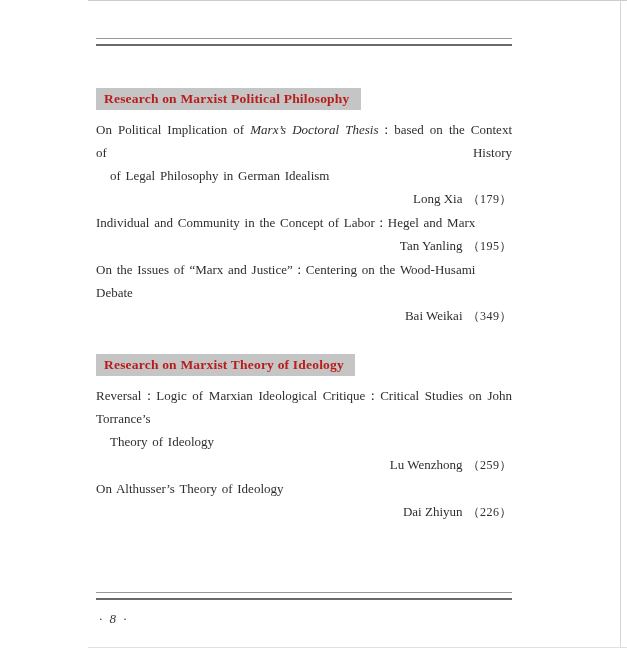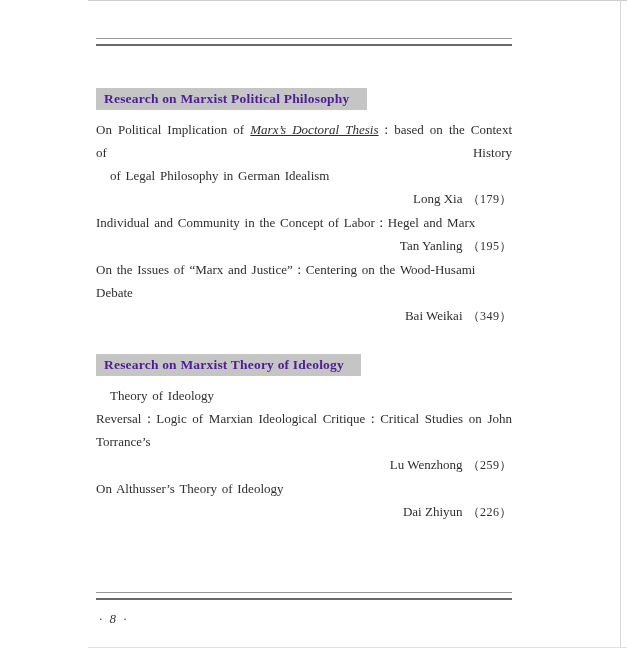--- a/index.html
+++ b/index.html
@@ -23,37 +23,37 @@
   }
   .rule-top{top:38px;}
   .rule-bottom{top:592px;}
 
   .content{position:absolute;top:88px;left:96px;width:416px;}
 
   .section + .section{margin-top:26px;}
   .heading{
     display:inline-block;
     background:var(--header-bg,#c5c5c5);
-    color:#4c1d95;
+    color:#b91c1c;
     font-weight:bold;
     font-size:13.5px;
     line-height:16px;
-    padding:3px 17px 3px 8px;
+    padding:3px 11px 3px 8px;
     margin:0 0 8px 0;
     letter-spacing:0.2px;
   }
   .entry{font-size:13px;}
   .tline{
     line-height:23px;
     word-spacing:1.5px;
     white-space:normal;
   }
   .tline.indent{padding-left:14px;}
   .tline.justify{text-align:justify;text-align-last:justify;}
-  .tline .it{font-style:italic;text-decoration:underline;}
+  .tline .it{font-style:italic;}
   .aline{
     line-height:23px;
     text-align:right;
   }
   .author{font-size:13px;}
   .pageno{font-size:12px;margin-left:5px;letter-spacing:0.5px;}
 
   .page-number{
     position:absolute;top:611px;left:99px;
     font-size:13px;font-style:italic;
@@ -77,22 +77,22 @@
           <div class="tline indent"><span>of Legal Philosophy in German Idealism</span></div>
           <div class="aline"><span class="author">Long Xia</span><span class="pageno">（179）</span></div>
         </div><div class="entry">
           <div class="tline"><span>Individual and Community in the Concept of Labor：Hegel and Marx</span></div>
           <div class="aline"><span class="author">Tan Yanling</span><span class="pageno">（195）</span></div>
         </div><div class="entry">
           <div class="tline"><span>On the Issues of “Marx and Justice”：Centering on the Wood-Husami Debate</span></div>
           <div class="aline"><span class="author">Bai Weikai</span><span class="pageno">（349）</span></div>
         </div></div>
       <div class="section"><div class="heading">Research on Marxist Theory of Ideology</div><div class="entry">
+          <div class="tline justify"><span>Reversal：Logic of Marxian Ideological Critique：Critical Studies on John Torrance’s</span></div>
           <div class="tline indent"><span>Theory of Ideology</span></div>
-          <div class="tline justify"><span>Reversal：Logic of Marxian Ideological Critique：Critical Studies on John Torrance’s</span></div>
           <div class="aline"><span class="author">Lu Wenzhong</span><span class="pageno">（259）</span></div>
         </div><div class="entry">
           <div class="tline"><span>On Althusser’s Theory of Ideology</span></div>
           <div class="aline"><span class="author">Dai Zhiyun</span><span class="pageno">（226）</span></div>
         </div></div>
     </div>
 
   <div class="double-rule rule-bottom"></div>
   <div class="page-number">· 8 ·</div>
 </div>

